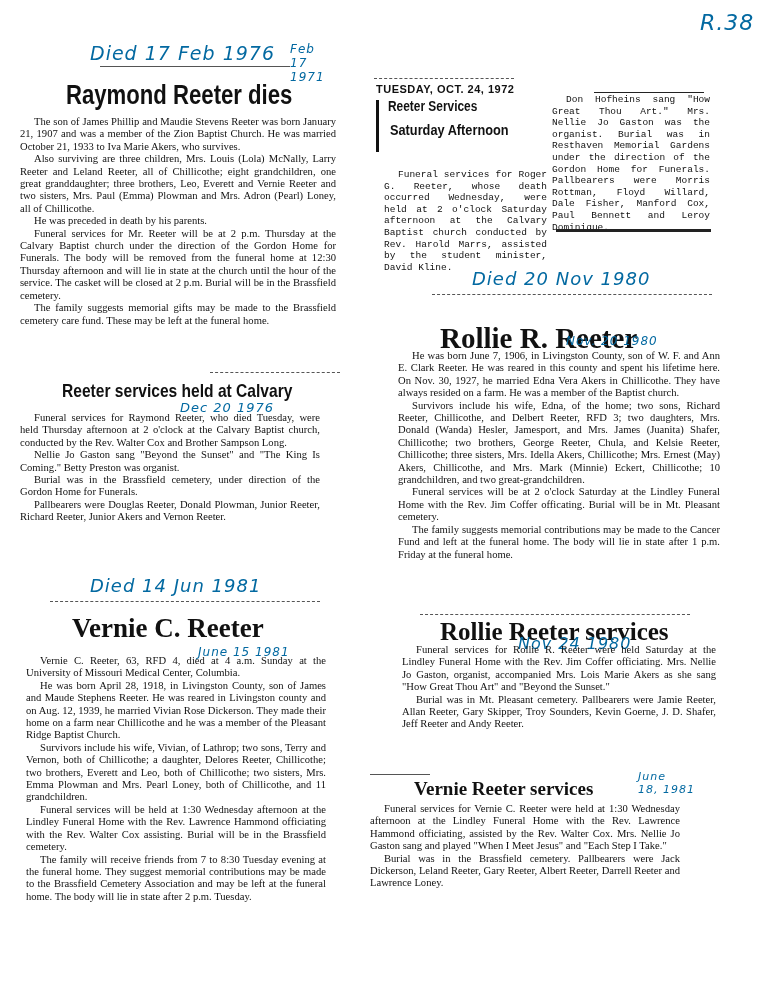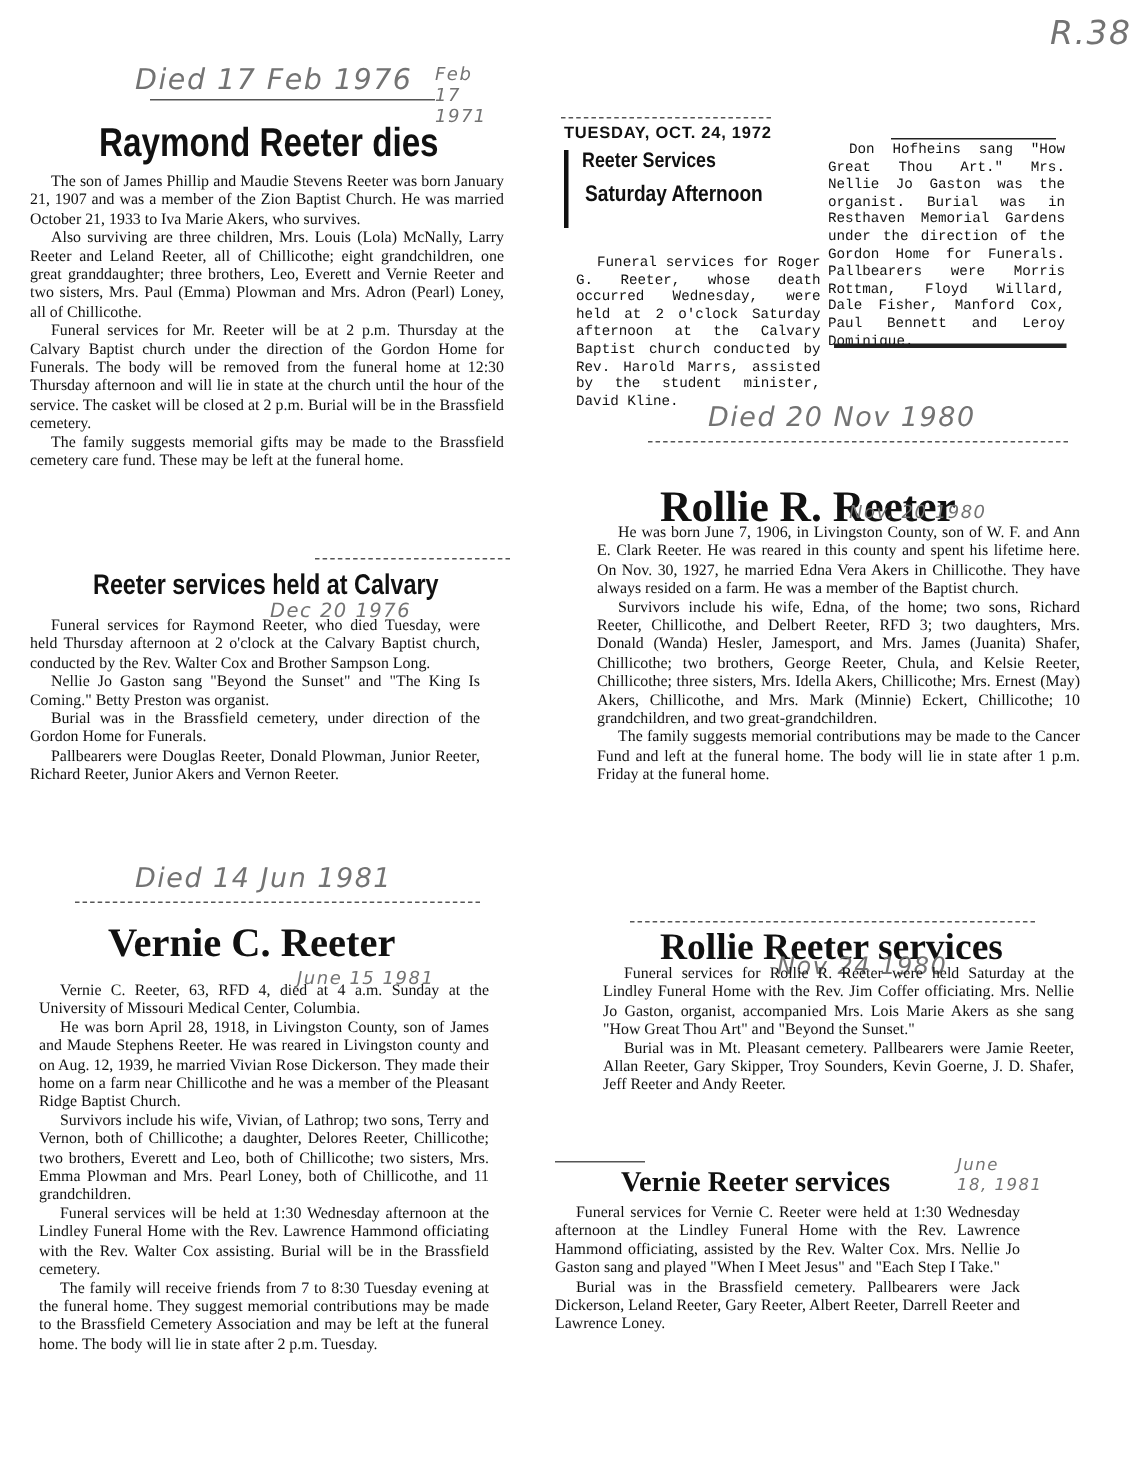--- a/index.html
+++ b/index.html
@@ -1,18 +1,18 @@
 <!DOCTYPE html>
 <html><head>
 <meta charset="utf-8">
 <style>
   html,body{margin:0;padding:0;background:#fff;}
   body{width:760px;height:985px;position:relative;overflow:hidden;color:#111;font-family:"DejaVu Serif",serif;}
   .abs{position:absolute;}
-  .hand{font-family:"DejaVu Sans",sans-serif;font-style:italic;font-weight:300;color:#737373;letter-spacing:1px;}
+  .hand{font-family:"DejaVu Sans",sans-serif;font-style:italic;font-weight:300;color:#0369a1;letter-spacing:1px;}
   .clip{position:absolute;}
   .body-text{font-family:"Liberation Serif","DejaVu Serif",serif;font-size:10.6px;line-height:12.4px;text-align:justify;}
   .body-text p{margin:0;text-indent:14px;}
   .head-cond{font-family:"Liberation Sans","DejaVu Sans",sans-serif;font-weight:bold;transform-origin:left top;}
   .head-serif{font-family:"Liberation Serif","DejaVu Serif",serif;font-weight:bold;}
   .rule{position:absolute;border-top:1.5px dashed #555;}
   .rule-solid{position:absolute;border-top:2px solid #222;}
 </style>
 </head>
 <body>
@@ -24,20 +24,21 @@
   <div class="rule" style="left:80px;top:36px;width:190px;border-top-style:solid;"></div>
   <div class="abs head-cond" style="left:46px;top:50px;font-size:27px;transform:scaleX(0.82);white-space:nowrap;">Raymond Reeter dies</div>
   <div class="abs hand" style="left:270px;top:12px;font-size:12px;line-height:14px;">
     <div>Feb</div>
     <div>17</div>
     <div>1971</div>
   </div>
   <div class="abs body-text" style="left:0;top:86px;width:316px;">
     <p>The son of James Phillip and Maudie Stevens Reeter was born January 21, 1907 and was a member of the Zion Baptist Church. He was married October 21, 1933 to Iva Marie Akers, who survives.</p>
     <p>Also surviving are three children, Mrs. Louis (Lola) McNally, Larry Reeter and Leland Reeter, all of Chillicothe; eight grandchildren, one great granddaughter; three brothers, Leo, Everett and Vernie Reeter and two sisters, Mrs. Paul (Emma) Plowman and Mrs. Adron (Pearl) Loney, all of Chillicothe.</p>
+    <p>He was preceded in death by his parents.</p>
     <p>Funeral services for Mr. Reeter will be at 2 p.m. Thursday at the Calvary Baptist church under the direction of the Gordon Home for Funerals. The body will be removed from the funeral home at 12:30 Thursday afternoon and will lie in state at the church until the hour of the service. The casket will be closed at 2 p.m. Burial will be in the Brassfield cemetery.</p>
     <p>The family suggests memorial gifts may be made to the Brassfield cemetery care fund. These may be left at the funeral home.</p>
   </div>
 </div>
 
 <div class="clip" style="left:20px;top:372px;width:330px;">
   <div class="rule" style="left:190px;top:0;width:130px;"></div>
   <div class="abs head-cond" style="left:42px;top:8px;font-size:19px;transform:scaleX(0.82);white-space:nowrap;">Reeter services held at Calvary</div>
   <div class="abs hand" style="left:160px;top:28px;font-size:13px;">Dec 20 1976</div>
   <div class="abs body-text" style="left:0;top:40px;width:300px;">
@@ -79,20 +80,21 @@
 </div>
 
 <div class="clip" style="left:398px;top:268px;width:340px;">
   <div class="abs hand" style="left:74px;top:0;font-size:18px;">Died 20 Nov 1980</div>
   <div class="rule" style="left:34px;top:26px;width:280px;"></div>
   <div class="abs head-serif" style="left:42px;top:34px;font-size:29px;white-space:nowrap;margin-top:20px;">Rollie R. Reeter</div>
   <div class="abs hand" style="left:168px;top:66px;font-size:12px;">Nov. 20 1980</div>
   <div class="abs body-text" style="left:0;top:82px;width:322px;">
     <p>He was born June 7, 1906, in Livingston County, son of W. F. and Ann E. Clark Reeter. He was reared in this county and spent his lifetime here. On Nov. 30, 1927, he married Edna Vera Akers in Chillicothe. They have always resided on a farm. He was a member of the Baptist church.</p>
     <p>Survivors include his wife, Edna, of the home; two sons, Richard Reeter, Chillicothe, and Delbert Reeter, RFD 3; two daughters, Mrs. Donald (Wanda) Hesler, Jamesport, and Mrs. James (Juanita) Shafer, Chillicothe; two brothers, George Reeter, Chula, and Kelsie Reeter, Chillicothe; three sisters, Mrs. Idella Akers, Chillicothe; Mrs. Ernest (May) Akers, Chillicothe, and Mrs. Mark (Minnie) Eckert, Chillicothe; 10 grandchildren, and two great-grandchildren.</p>
+    <p>Funeral services will be at 2 o'clock Saturday at the Lindley Funeral Home with the Rev. Jim Coffer officating. Burial will be in Mt. Pleasant cemetery.</p>
     <p>The family suggests memorial contributions may be made to the Cancer Fund and left at the funeral home. The body will lie in state after 1 p.m. Friday at the funeral home.</p>
   </div>
 </div>
 
 <div class="clip" style="left:400px;top:612px;width:330px;">
   <div class="rule" style="left:20px;top:2px;width:270px;"></div>
   <div class="abs head-serif" style="left:40px;top:6px;font-size:25px;white-space:nowrap;">Rollie Reeter services</div>
   <div class="abs hand" style="left:118px;top:22px;font-size:16px;">Nov 24 1980</div>
   <div class="abs body-text" style="left:2px;top:32px;width:314px;">
     <p>Funeral services for Rollie R. Reeter were held Saturday at the Lindley Funeral Home with the Rev. Jim Coffer officiating. Mrs. Nellie Jo Gaston, organist, accompanied Mrs. Lois Marie Akers as she sang "How Great Thou Art" and "Beyond the Sunset."</p>

